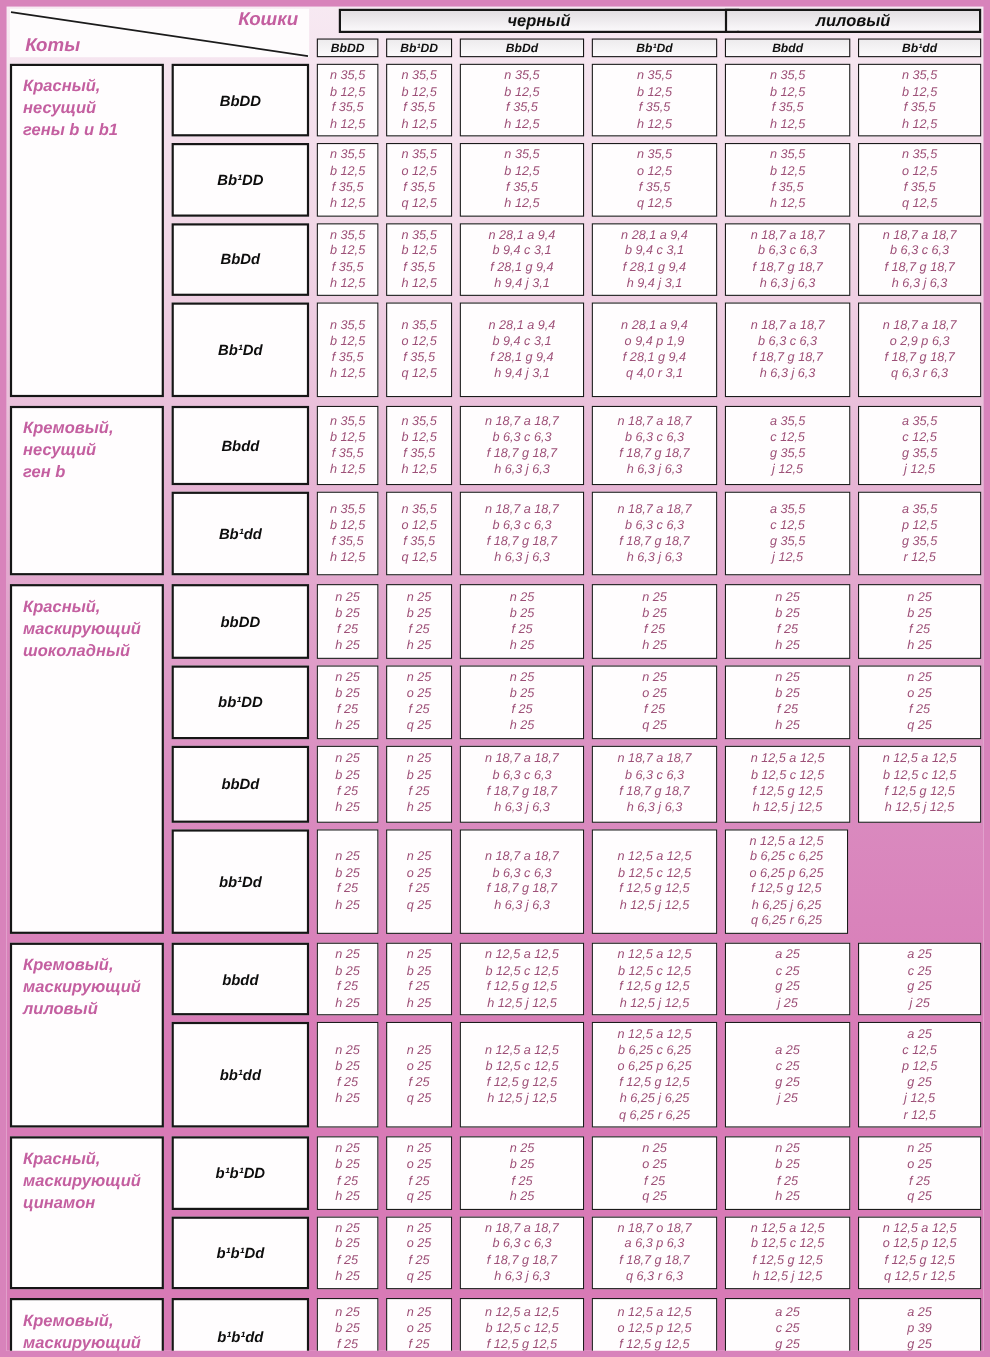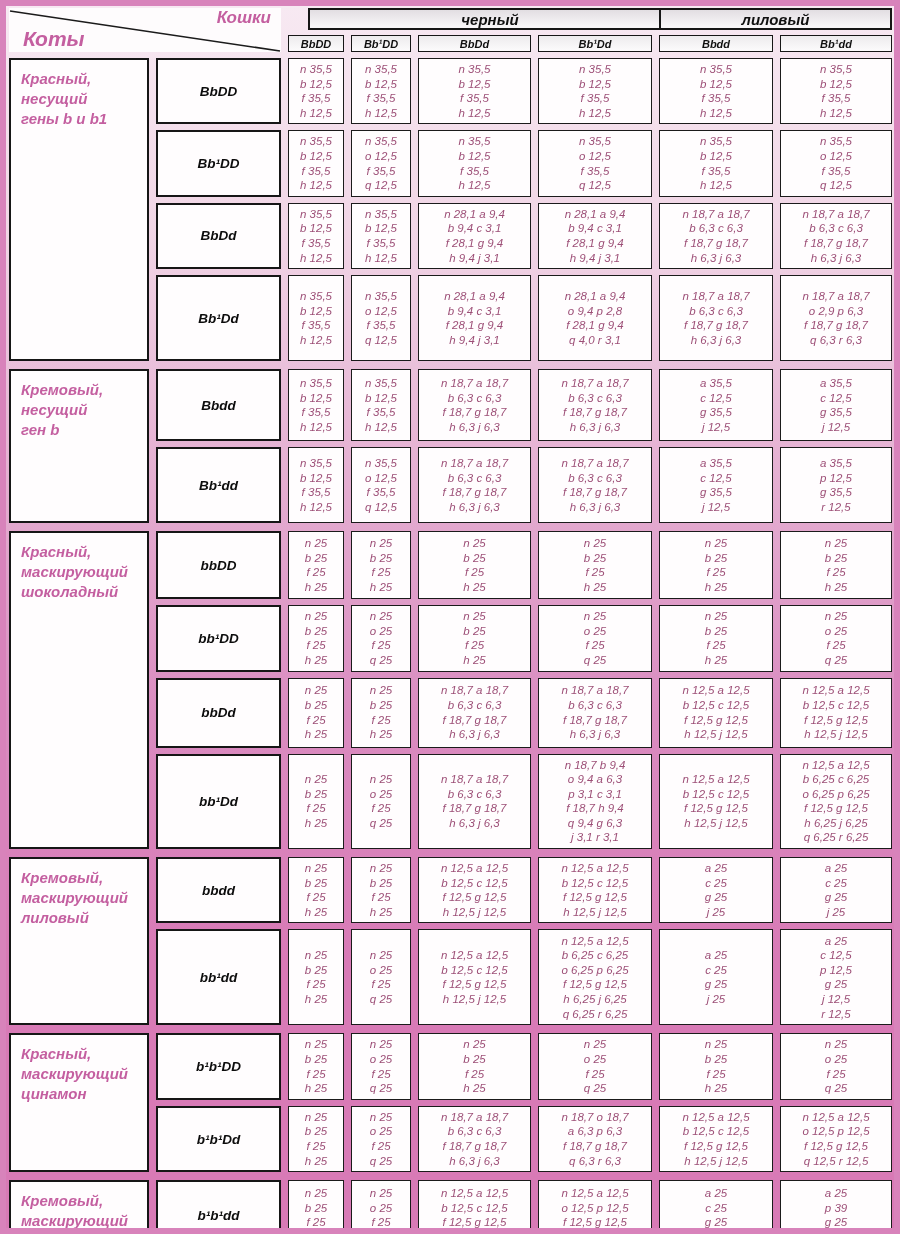--- a/index.html
+++ b/index.html
@@ -22,21 +22,21 @@
     position: absolute; left: 0; top: 0; width: 272px; height: 44px;
     background: #fefcfd;
   }
   .corner svg { position: absolute; left: 0; top: 0; }
   .corner .females {
     position: absolute; top: 0px; right: 10px;
     color: #c45fa0; font-weight: bold; font-size: 17px;
   }
   .corner .males {
     position: absolute; bottom: 1px; left: 14px;
-    color: #c45fa0; font-weight: bold; font-size: 21px; text-align: center;
+    color: #c45fa0; font-weight: bold; font-size: 17px; text-align: center;
   }
   .cg {
     position: absolute; top: 0; height: 22px;
     border: 2px solid #161616;
     background: linear-gradient(180deg, #e2dee2 0%, #f8f6f8 90%);
     display: flex; align-items: center; justify-content: center;
     font-weight: bold; font-size: 15px; color: #101010;
   }
   .ch {
     position: absolute; top: 27px; height: 17px;
@@ -236,21 +236,21 @@
               <span class="ln">q 12,5</span>
             </div>
             <div class="cell" style="width: 113px;">
               <span class="ln">n 28,1 a 9,4</span>
               <span class="ln">b 9,4 c 3,1</span>
               <span class="ln">f 28,1 g 9,4</span>
               <span class="ln">h 9,4 j 3,1</span>
             </div>
             <div class="cell" style="width: 114px;">
               <span class="ln">n 28,1 a 9,4</span>
-              <span class="ln">o 9,4 p 2,8</span>
+              <span class="ln">o 9,4 p 1,9</span>
               <span class="ln">f 28,1 g 9,4</span>
               <span class="ln">q 4,0 r 3,1</span>
             </div>
             <div class="cell" style="width: 114px;">
               <span class="ln">n 18,7 a 18,7</span>
               <span class="ln">b 6,3 c 6,3</span>
               <span class="ln">f 18,7 g 18,7</span>
               <span class="ln">h 6,3 j 6,3</span>
             </div>
             <div class="cell" style="width: 112px;">
@@ -483,28 +483,20 @@
               <span class="ln">f 25</span>
               <span class="ln">q 25</span>
             </div>
             <div class="cell" style="width: 113px;">
               <span class="ln">n 18,7 a 18,7</span>
               <span class="ln">b 6,3 c 6,3</span>
               <span class="ln">f 18,7 g 18,7</span>
               <span class="ln">h 6,3 j 6,3</span>
             </div>
             <div class="cell" style="width: 114px;">
-              <span class="ln">n 18,7 b 9,4</span>
-              <span class="ln">o 9,4 a 6,3</span>
-              <span class="ln">p 3,1 c 3,1</span>
-              <span class="ln">f 18,7 h 9,4</span>
-              <span class="ln">q 9,4 g 6,3</span>
-              <span class="ln">j 3,1 r 3,1</span>
-            </div>
-            <div class="cell" style="width: 114px;">
               <span class="ln">n 12,5 a 12,5</span>
               <span class="ln">b 12,5 c 12,5</span>
               <span class="ln">f 12,5 g 12,5</span>
               <span class="ln">h 12,5 j 12,5</span>
             </div>
             <div class="cell" style="width: 112px;">
               <span class="ln">n 12,5 a 12,5</span>
               <span class="ln">b 6,25 c 6,25</span>
               <span class="ln">o 6,25 p 6,25</span>
               <span class="ln">f 12,5 g 12,5</span>

